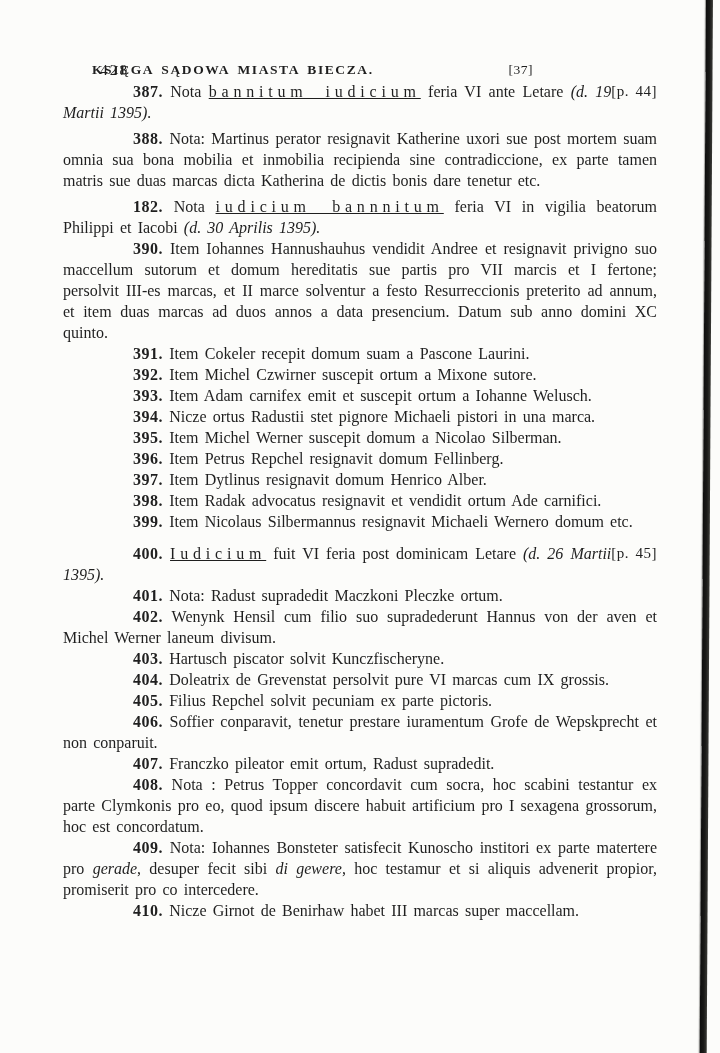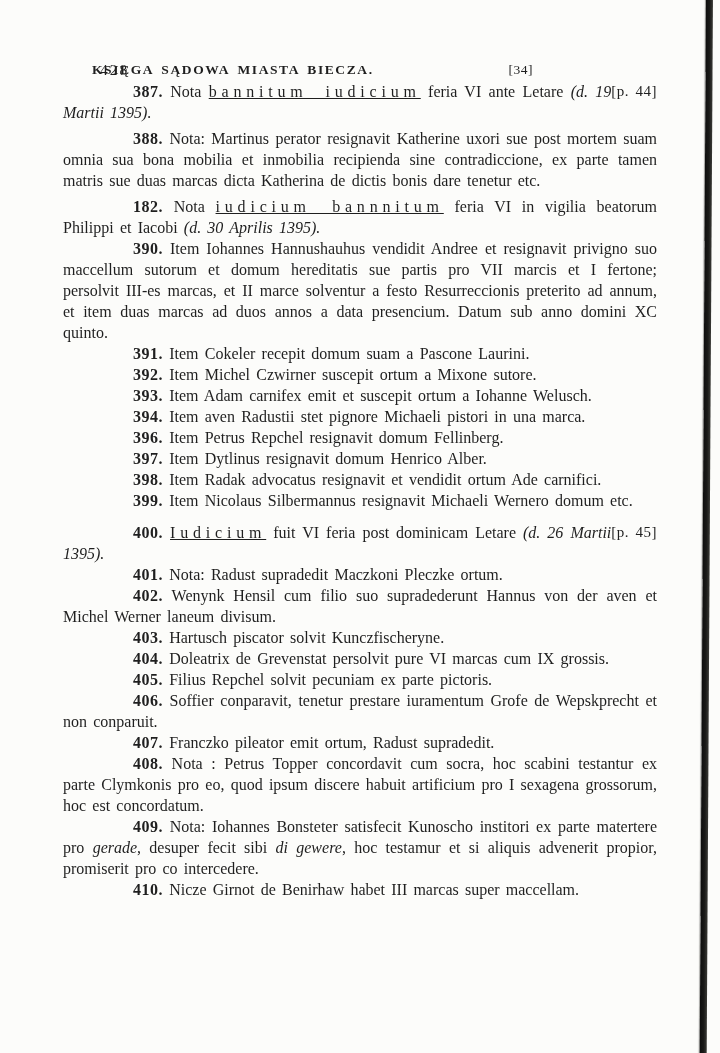--- a/index.html
+++ b/index.html
@@ -61,32 +61,33 @@
   }
 </style>
 </head>
 <body>
 
 <div class="page">
 
   <div class="header">
     <span class="pageno">428</span>
     <span class="running-title">KSIĘGA SĄDOWA MIASTA BIECZA.</span>
-    <span class="folio">[34]</span>
+    <span class="folio">[37]</span>
   </div>
 
   <div class="content">
       <p class="entry"><span class="marker">[p. 44]</span><span class="num">387.</span> <span class="run-n">Nota </span><span class="run-sp">bannitum iudicium</span><span class="run-n"> feria VI ante Letare </span><span class="run-i">(d. 19 Martii 1395).</span></p>
       <p class="entry gap-sm"><span class="num">388.</span> <span class="run-n">Nota: Martinus perator resignavit Katherine uxori sue post mortem suam omnia sua bona mobilia et inmobilia recipienda sine contradiccione, ex parte tamen matris sue duas marcas dicta Katherina de dictis bonis dare tenetur etc.</span></p>
       <p class="entry gap-sm"><span class="num">182.</span> <span class="run-n">Nota </span><span class="run-sp">iudicium bannnitum</span><span class="run-n"> feria VI in vigilia beatorum Philippi et Iacobi </span><span class="run-i">(d. 30 Aprilis 1395).</span></p>
       <p class="entry"><span class="num">390.</span> <span class="run-n">Item Iohannes Hannushauhus vendidit Andree et resignavit privigno suo maccellum sutorum et domum hereditatis sue partis pro VII marcis et I fertone; persolvit III-es marcas, et II marce solventur a festo Resurreccionis preterito ad annum, et item duas marcas ad duos annos a data presencium. Datum sub anno domini XC quinto.</span></p>
       <p class="entry"><span class="num">391.</span> <span class="run-n">Item Cokeler recepit domum suam a Pascone Laurini.</span></p>
       <p class="entry"><span class="num">392.</span> <span class="run-n">Item Michel Czwirner suscepit ortum a Mixone sutore.</span></p>
       <p class="entry"><span class="num">393.</span> <span class="run-n">Item Adam carnifex emit et suscepit ortum a Iohanne Welusch.</span></p>
-      <p class="entry"><span class="num">394.</span> <span class="run-n">Item aven Radustii stet pignore Michaeli pistori in una marca.</span></p>
+      <p class="entry"><span class="num">394.</span> <span class="run-n">Nicze ortus Radustii stet pignore Michaeli pistori in una marca.</span></p>
+      <p class="entry"><span class="num">395.</span> <span class="run-n">Item Michel Werner suscepit domum a Nicolao Silberman.</span></p>
       <p class="entry"><span class="num">396.</span> <span class="run-n">Item Petrus Repchel resignavit domum Fellinberg.</span></p>
       <p class="entry"><span class="num">397.</span> <span class="run-n">Item Dytlinus resignavit domum Henrico Alber.</span></p>
       <p class="entry"><span class="num">398.</span> <span class="run-n">Item Radak advocatus resignavit et vendidit ortum Ade carnifici.</span></p>
       <p class="entry"><span class="num">399.</span> <span class="run-n">Item Nicolaus Silbermannus resignavit Michaeli Wernero domum etc.</span></p>
       <p class="entry gap-md"><span class="marker">[p. 45]</span><span class="num">400.</span> <span class="run-sp">Iudicium</span><span class="run-n"> fuit VI feria post dominicam Letare </span><span class="run-i">(d. 26 Martii 1395).</span></p>
       <p class="entry"><span class="num">401.</span> <span class="run-n">Nota: Radust supradedit Maczkoni Pleczke ortum.</span></p>
       <p class="entry"><span class="num">402.</span> <span class="run-n">Wenynk Hensil cum filio suo supradederunt Hannus von der aven et Michel Werner laneum divisum.</span></p>
       <p class="entry"><span class="num">403.</span> <span class="run-n">Hartusch piscator solvit Kunczfischeryne.</span></p>
       <p class="entry"><span class="num">404.</span> <span class="run-n">Doleatrix de Grevenstat persolvit pure VI marcas cum IX grossis.</span></p>
       <p class="entry"><span class="num">405.</span> <span class="run-n">Filius Repchel solvit pecuniam ex parte pictoris.</span></p>

